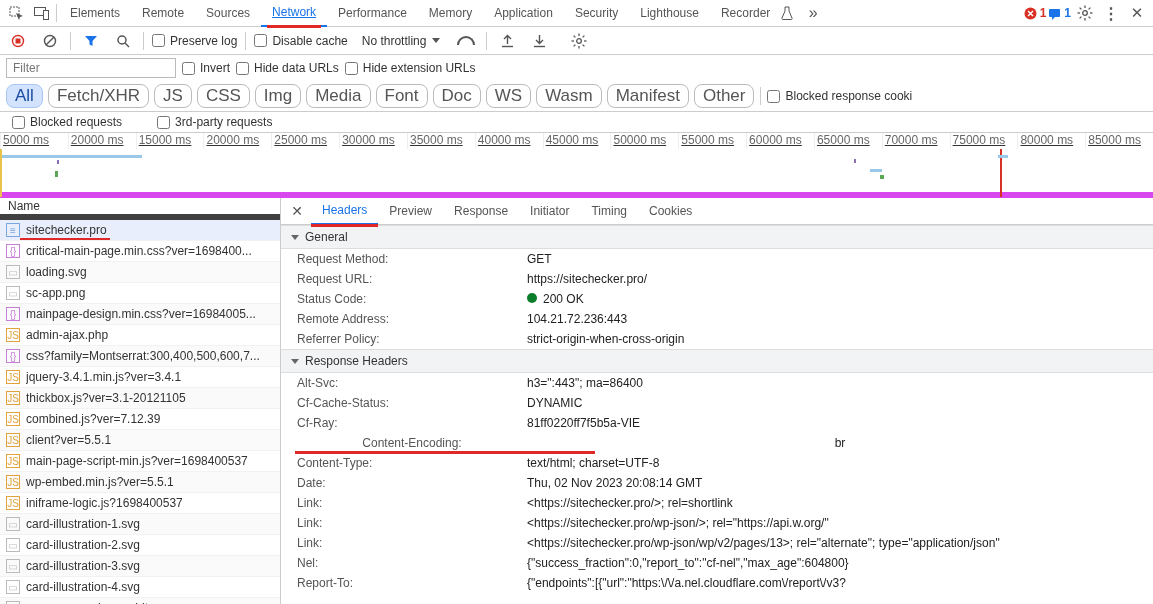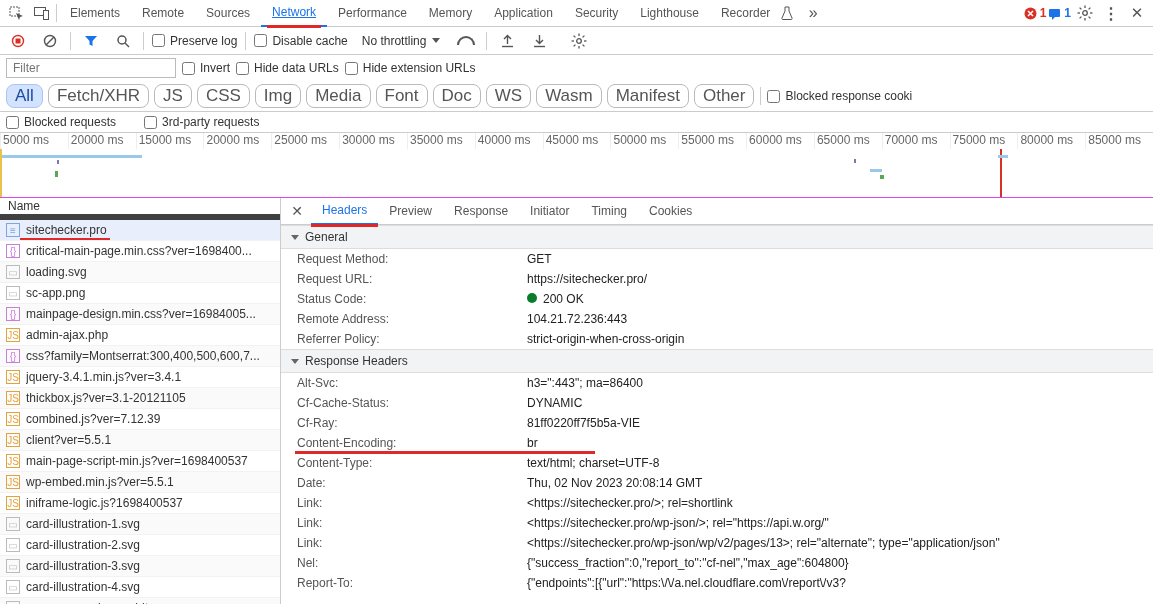--- a/index.html
+++ b/index.html
@@ -15,22 +15,22 @@
 .toolbar2 { height:28px; border-bottom:1px solid #ccc; display:flex; align-items:center; padding:0 6px; gap:8px; }
 .vsep { width:1px; height:18px; background:#ccc; }
 .ckbox { display:flex; align-items:center; gap:5px; color:#333; }
 .ckbox input { width:13px; height:13px; }
 .select-empty { padding:2px 6px; color:#333; display:flex; align-items:center; gap:6px; }
 .caret-down { width:0;height:0;border-left:4px solid transparent;border-right:4px solid transparent;border-top:5px solid #555; }
 .filterbar { border-bottom:1px solid #ccc; padding:3px 6px; display:flex; flex-wrap:wrap; align-items:center; gap:6px; }
 .filter-input { width:170px; height:20px; border:1px solid #bbb; padding:2px 6px; color:#888; }
 .pill { border:1px solid #bbb; border-radius:8px; padding:1px 8px; color:#555; cursor:pointer; font-size:17px; }
 .pill.active { background:#d3e3fd; color:#1a4da3; border-color:#a9c6f3; }
-.blocked-row { border-bottom:1px solid #ccc; padding:3px 6px; display:flex; gap:28px; }
-.timeline { height:65px; border-bottom:1px solid #d946ef; position:relative; }
+.blocked-row { border-bottom:1px solid #ccc; padding:3px 12px; display:flex; gap:35px; }
+.timeline { height:65px; border-bottom:6px solid #d946ef; position:relative;text-decoration:underline; }
 .ticks { display:flex; height:16px; font-size:10.5px; color:#666; }
 .tick { flex:1; padding-left:2px; border-left:1px solid #eee; white-space:nowrap; }
 .waterfall { position:relative; height:48px; }
 .main-split { display:flex; height:calc(604px - 27px - 28px - 50px - 20px - 65px); }
 .req-list { width:281px; border-right:1px solid #ccc; display:flex; flex-direction:column; overflow:hidden; }
 .req-header { height:22px; border-bottom:6px solid #404040; padding:0 8px; display:flex; align-items:center; font-weight:400; color:#333; }
 .req-rows { overflow-y:auto; flex:1; }
 .req-row { height:21px; display:flex; align-items:center; gap:6px; padding:0 6px; color:#333; cursor:pointer; border-bottom:1px solid #f2f2f2; white-space:nowrap; overflow:hidden; text-overflow:ellipsis; }
 .req-row:nth-child(odd){background:#fafafa;}
 .req-row.selected { background:#e8eefc; }
@@ -46,21 +46,21 @@
 .detail-tabs .close { width:24px; text-align:center; color:#555; cursor:pointer; font-size:14px; }
 .dtab { padding:0 11px; height:27px; display:flex; align-items:center; color:#555; cursor:pointer; }
 .dtab.active { color:#1a73e8; border-bottom:2px solid #1a73e8; position:relative; }
 .dtab.active.red-under::after { content:""; position:absolute; left:0; right:0; bottom:-4px; height:3px; background:#e02828; }
 .detail-body { overflow-y:auto; flex:1; }
 .section-h { background:#f1f3f4; border-top:1px solid #ddd; border-bottom:1px solid #ddd; padding:4px 10px; color:#333; display:flex; align-items:center; gap:6px; }
 .section-h .tri { width:0;height:0;border-left:4px solid transparent;border-right:4px solid transparent;border-top:5px solid #666; }
 .kv { display:flex; padding:3px 0 3px 16px; }
 .kv .k { width:230px; color:#555; }
 .kv .v { color:#222; flex:1; white-space:nowrap; overflow:hidden; text-overflow:ellipsis; }
-.kv.red-under { position:relative; }
+.kv.red-under { position:relative;text-align:center; }
 .kv.red-under::after { content:""; position:absolute; left:14px; width:300px; bottom:-1px; height:3px; background:#e02828; }
 .status-dot { width:10px; height:10px; border-radius:50%; background:#0a7d2b; display:inline-block; margin-right:6px; }
 .badge-err { color:#d93025; font-weight:600; display:flex; align-items:center; gap:3px; }
 .badge-msg { color:#1a73e8; font-weight:600; display:flex; align-items:center; gap:3px; }
 svg { display:block; }
 .wifi-icon::before{content:"";width:14px;height:7px;border:2px solid #555;border-bottom:none;border-radius:14px 14px 0 0;display:block;}
 </style>
 </head>
 <body>
 

